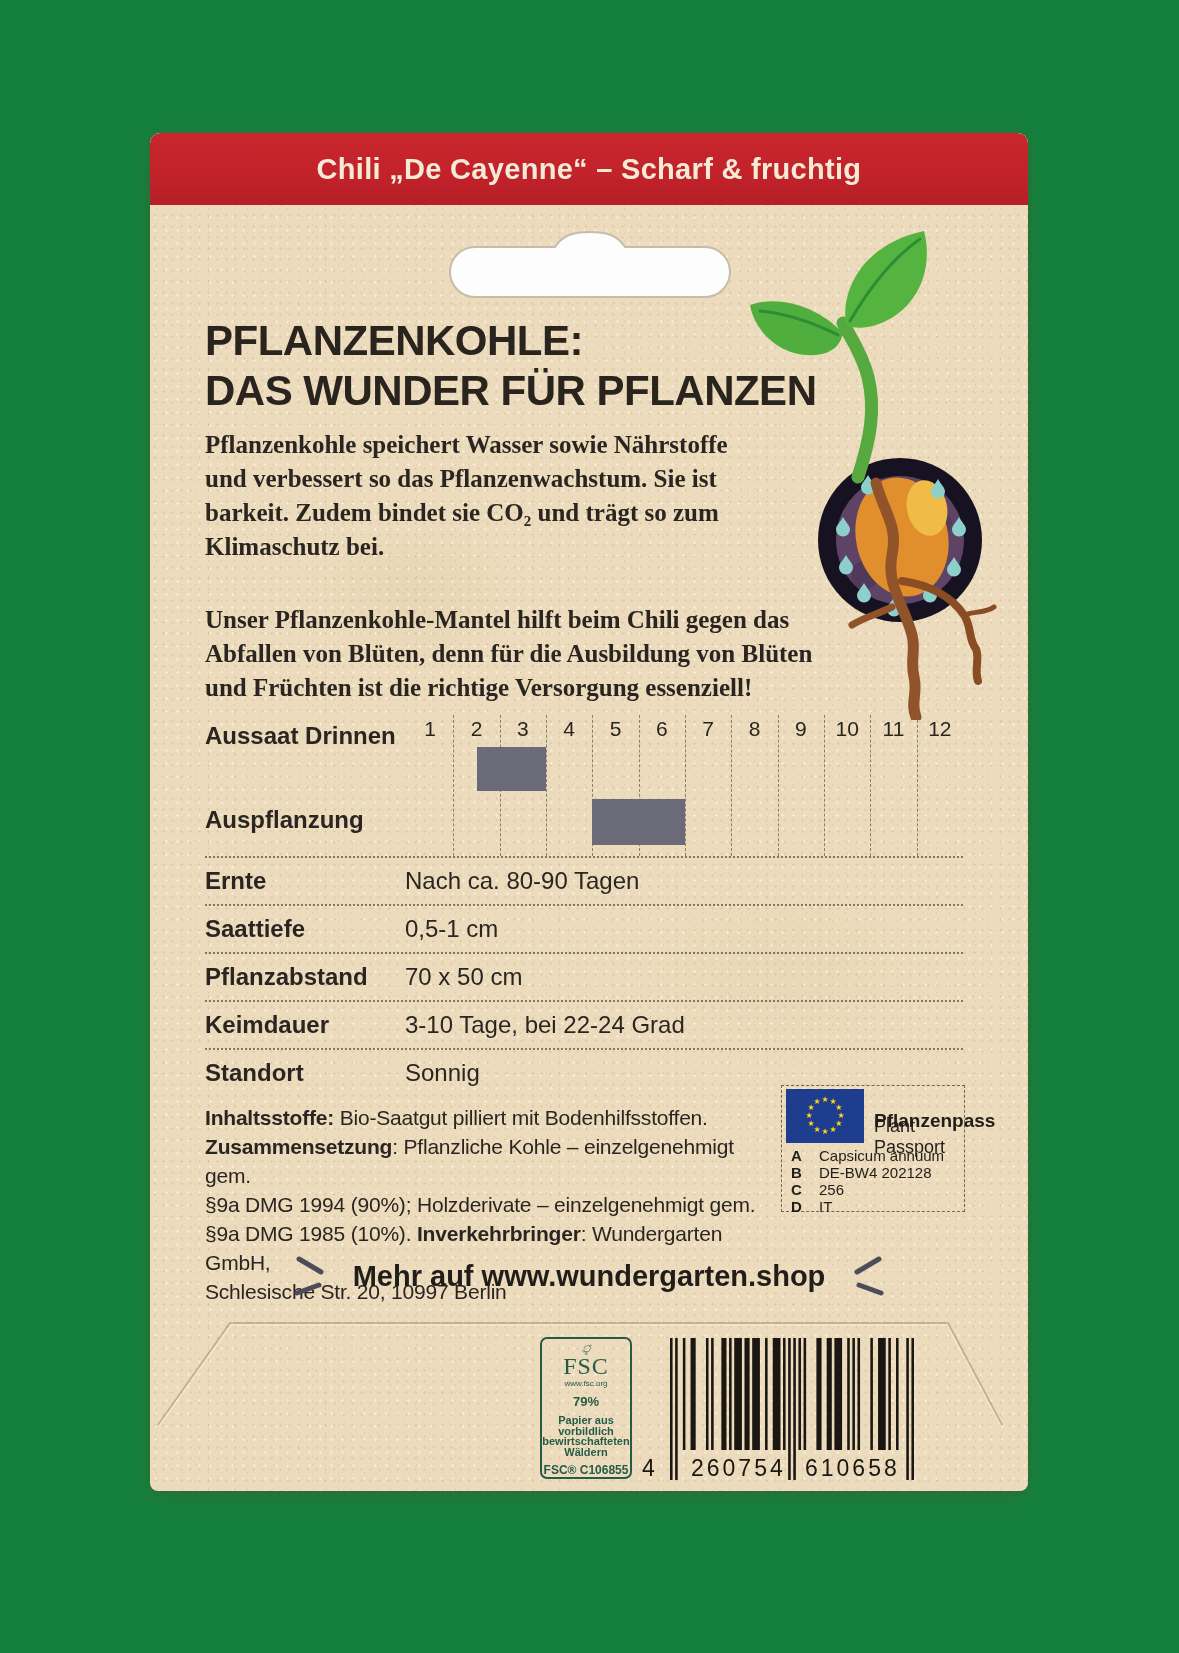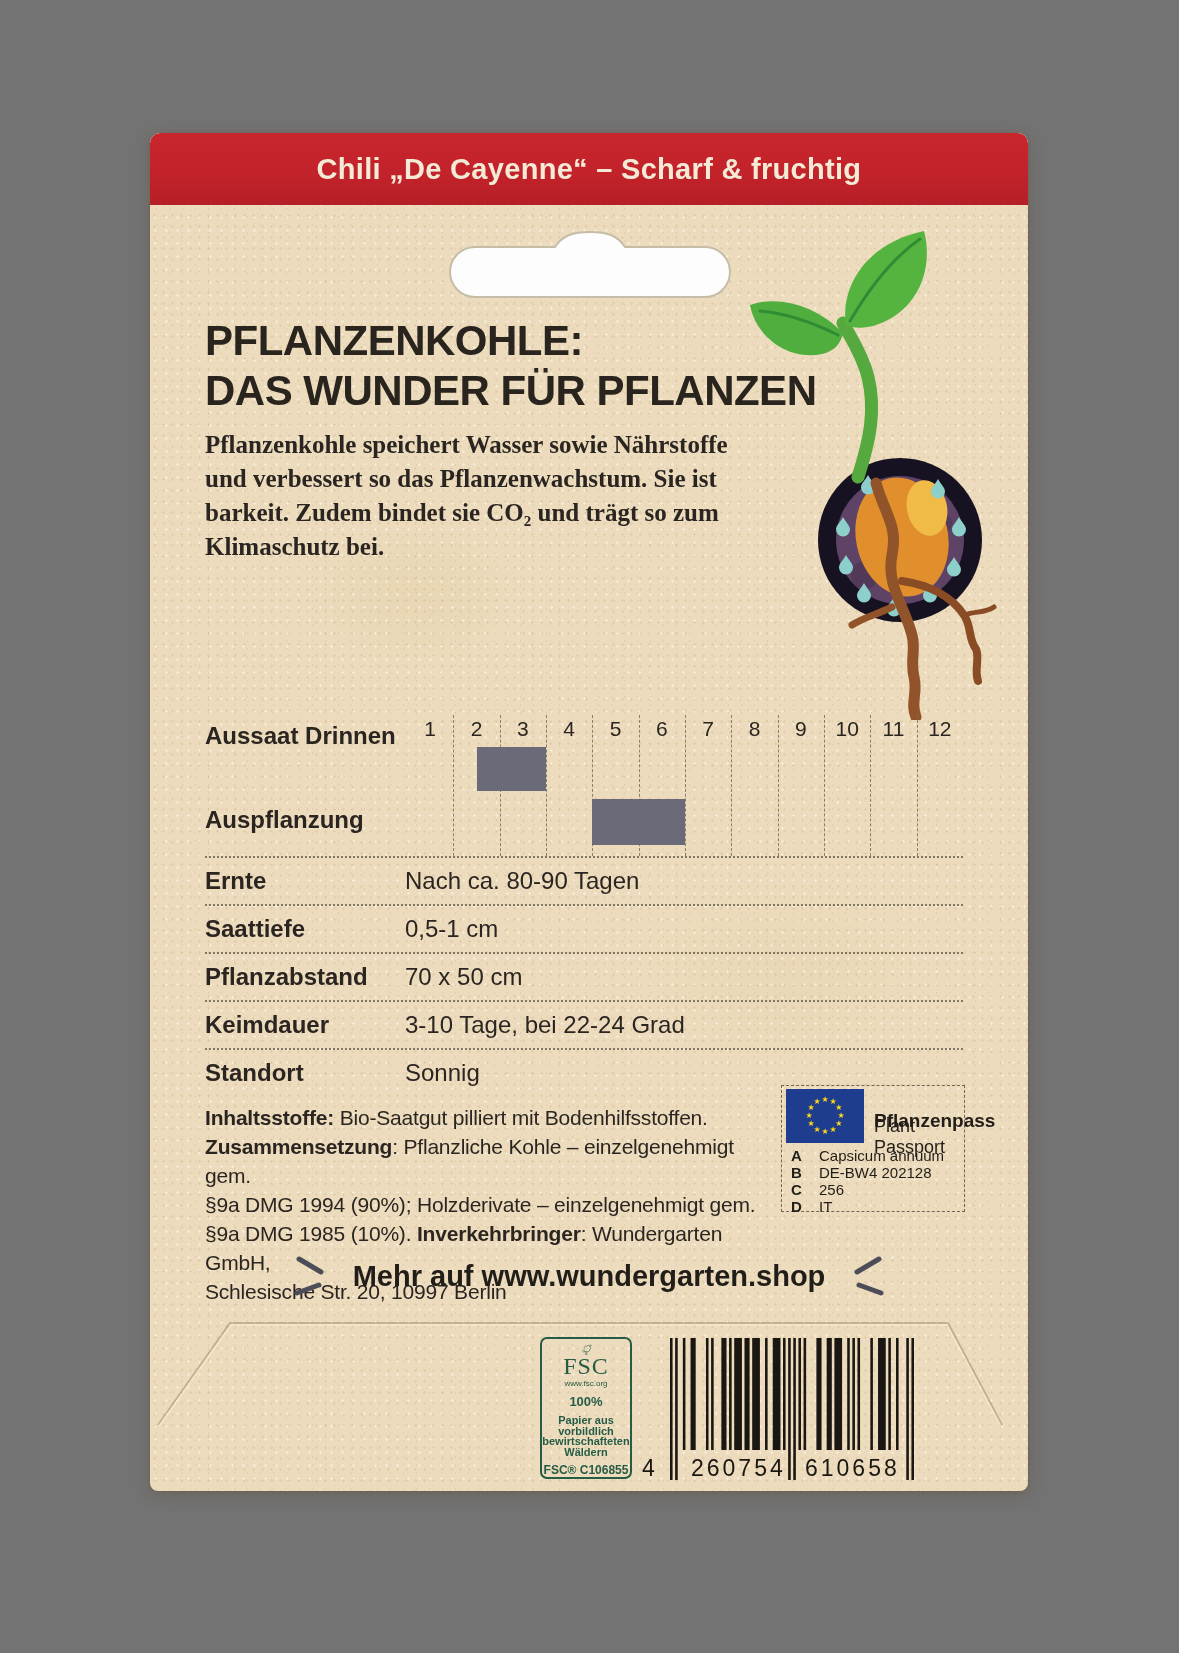--- a/index.html
+++ b/index.html
@@ -1,17 +1,17 @@
 <!DOCTYPE html>
 <html><head>
 <meta charset="utf-8">
 <style>
   * { margin:0; padding:0; box-sizing:border-box; }
   body { background:#ffffff; font-family:"Liberation Sans", sans-serif; }
-  .page { position:relative; width:1179px; height:1653px; background:#737373; overflow:hidden; }
+  .page { position:relative; width:1179px; height:1653px; background:#15803d; overflow:hidden; }
 
   .packet {
     position:absolute; left:150px; top:133px; width:878px; height:1358px;
     background-color:#ecdcbd;
     background-image:
       radial-gradient(rgba(186,148,96,.20) 1px, transparent 1.3px),
       radial-gradient(rgba(160,124,76,.14) 1px, transparent 1.2px),
       radial-gradient(rgba(255,251,240,.55) 1px, transparent 1.1px),
       radial-gradient(160px 110px at 30% 34%, rgba(206,174,122,.14), transparent 70%),
       radial-gradient(220px 140px at 72% 62%, rgba(214,184,134,.12), transparent 70%);
@@ -114,20 +114,25 @@
     <div class="headline">
       <div>PFLANZENKOHLE:</div>
       <div>DAS WUNDER FÜR PFLANZEN</div>
     </div>
 
     <div class="para para-1">
         <div>Pflanzenkohle speichert Wasser sowie Nährstoffe</div>
         <div>und verbessert so das Pflanzenwachstum. Sie ist</div>
         <div>barkeit. Zudem bindet sie CO₂ und trägt so zum</div>
         <div>Klimaschutz bei.</div>
+      </div>
+    <div class="para para-2">
+        <div>Unser Pflanzenkohle-Mantel hilft beim Chili gegen das</div>
+        <div>Abfallen von Blüten, denn für die Ausbildung von Blüten</div>
+        <div>und Früchten ist die richtige Versorgung essenziell!</div>
       </div>
 
     <svg class="illustration" width="330" height="495" viewBox="0 0 330 495">
       <defs>
         <path id="drop" d="M0,-8 C2.5,-3 7,0.5 7,4.5 A7,7 0 1 1 -7,4.5 C-7,0.5 -2.5,-3 0,-8 Z"></path>
       </defs>
       <circle cx="220" cy="315" r="82" fill="#171221"></circle>
       <circle cx="220" cy="315" r="64" fill="#5e4366"></circle>
       <circle cx="185" cy="350" r="14" fill="#4f3757" opacity="0.8"></circle>
       <circle cx="262" cy="298" r="10" fill="#4f3757" opacity="0.7"></circle>
@@ -287,21 +292,21 @@
         <g stroke="#265c45" fill="none" stroke-width="2" stroke-linecap="round">
           <path d="M 7 24 Q 12 31 17 27"></path>
           <path d="M 21 27 C 13 27 10.5 20 14.5 17 C 11.5 11 17 6 22 8 C 24 3 32 4 33 10 C 38 12 37 19 32 20 C 34 25 28 28 24 27 Z"></path>
           <path d="M 21 27 L 21 34 M 17.5 35 L 24.5 35"></path>
         </g>
         <circle cx="35.5" cy="5.5" r="3.2" stroke="#265c45" fill="none" stroke-width="1"></circle>
         <text x="35.5" y="7.3" font-size="4.5" text-anchor="middle" fill="#265c45" font-family="Liberation Sans, sans-serif">R</text>
       </svg>
       <div class="fsc-acronym">FSC</div>
       <div class="fsc-url">www.fsc.org</div>
-      <div class="fsc-percent">100%</div>
+      <div class="fsc-percent">79%</div>
       <div class="fsc-claim">
           <div>Papier aus vorbildlich</div>
           <div>bewirtschafteten</div>
           <div>Wäldern</div>
         </div>
       <div class="fsc-license">FSC® C106855</div>
     </div>
 
     <svg class="barcode" width="244" height="144" viewBox="0 0 244 144" id="barcode-svg">
         <rect x="0.00" y="0" width="2.57" height="142" fill="#1a1611"></rect>

